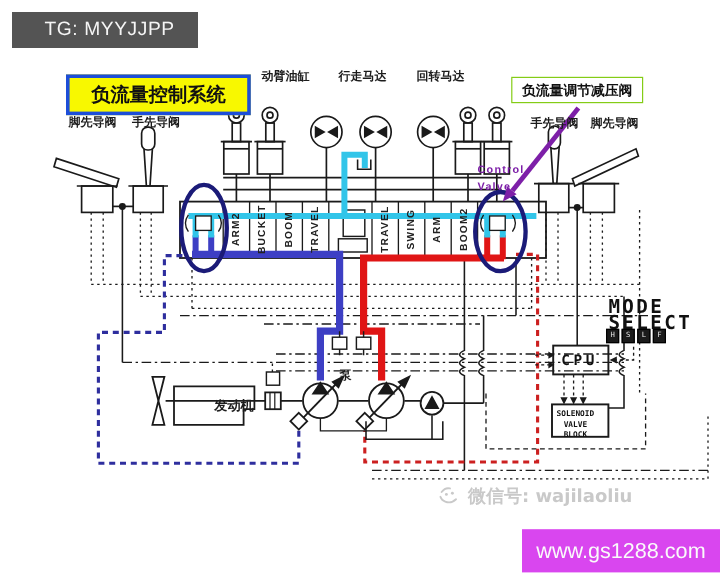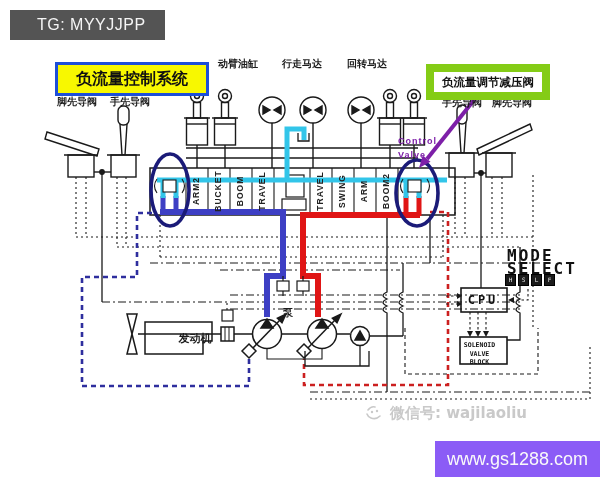--- a/index.html
+++ b/index.html
@@ -8,37 +8,37 @@
   #schematic{position:absolute;left:0;top:0;z-index:1;}
   .lbl{position:absolute;z-index:2;color:#1c1c1c;font-weight:bold;white-space:nowrap;}
   .cn10{font-size:10px;width:44px;text-align:right;font-family:"DejaVu Sans",sans-serif;}
   .tagbar{position:absolute;left:10px;top:10px;width:128px;height:30px;background:#545454;
           color:#f5f5f5;font-size:16px;line-height:30px;padding-left:27px;z-index:3;
           font-family:"Liberation Sans",sans-serif;letter-spacing:0.5px;}
   .titlebadge{position:absolute;left:55px;top:62px;width:148px;height:28px;background:#f8f800;
           border:3px solid #1d4ed8;z-index:3;color:#111;font-family:"DejaVu Serif",serif;
           font-weight:bold;font-size:16px;text-align:center;line-height:28px;box-sizing:content-box;}
   .calloutbadge{position:absolute;left:426px;top:64px;width:108px;height:20px;background:#ffffff;
-          border:8px solid #84cc16;z-index:3;color:#111;font-family:"DejaVu Serif",serif;
+          border:1px solid #84cc16;z-index:3;color:#111;font-family:"DejaVu Serif",serif;
           font-weight:bold;font-size:11.5px;text-align:center;line-height:20px;}
   .vlabel{position:absolute;z-index:2;width:44px;height:12px;text-align:center;color:#222;
           font-size:8.5px;font-weight:bold;letter-spacing:1px;transform:rotate(-90deg);
           font-family:"Liberation Sans",sans-serif;}
   .purple{color:#7d1fa8;font-size:9px;letter-spacing:1px;font-weight:bold;}
   .modetxt{font-family:"DejaVu Sans Mono",monospace;font-size:16px;letter-spacing:2px;color:#111;}
   .modebtns{position:absolute;left:505px;top:274px;z-index:3;display:flex;gap:2px;}
   .modebtn{width:9px;height:10px;background:#1b1b1b;color:#e8e8e8;font-size:6px;line-height:10px;
            text-align:center;font-family:"DejaVu Sans Mono",monospace;border:1px solid #000;}
   .cputxt{position:absolute;left:461px;top:293px;width:44px;text-align:center;z-index:2;
           font-family:"DejaVu Sans Mono",monospace;font-size:12px;letter-spacing:3px;color:#111;font-weight:bold;}
   .soltxt{position:absolute;left:460px;z-index:2;width:39px;text-align:center;
           font-family:"DejaVu Sans Mono",monospace;font-size:6.5px;font-weight:bold;color:#111;}
   .watermark{position:absolute;left:364px;top:402px;z-index:3;display:flex;align-items:center;
           gap:4px;color:#c9c9c9;font-size:15px;font-weight:bold;font-family:"DejaVu Sans",sans-serif;}
-  .footerbar{position:absolute;left:435px;top:441px;width:165px;height:36px;background:#8b5cf6;
+  .footerbar{position:absolute;left:435px;top:441px;width:165px;height:36px;background:#d946ef;
           z-index:3;color:#fafafa;font-size:18px;text-align:center;line-height:36px;
           font-family:"Liberation Sans",sans-serif;}
 </style>
 </head>
 <body>
 
 <div id="stage">
 
   <svg id="schematic" width="600" height="480" viewBox="0 0 600 480">
 

